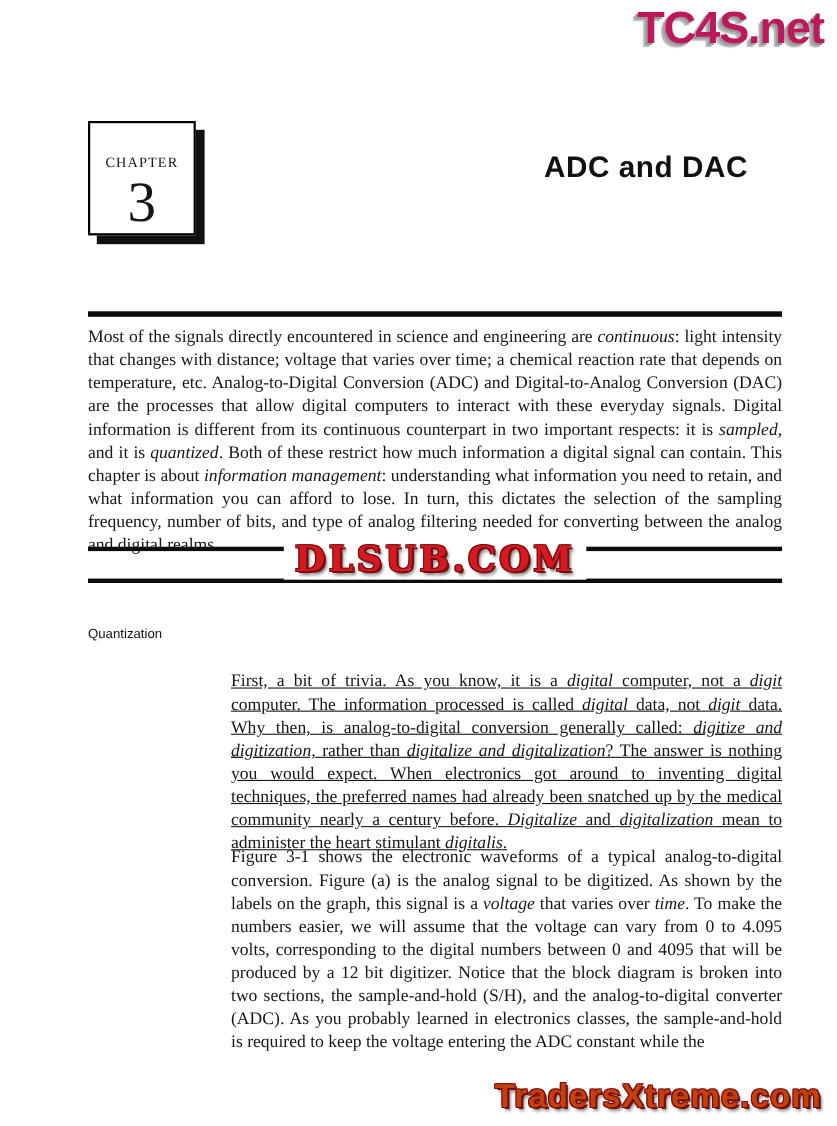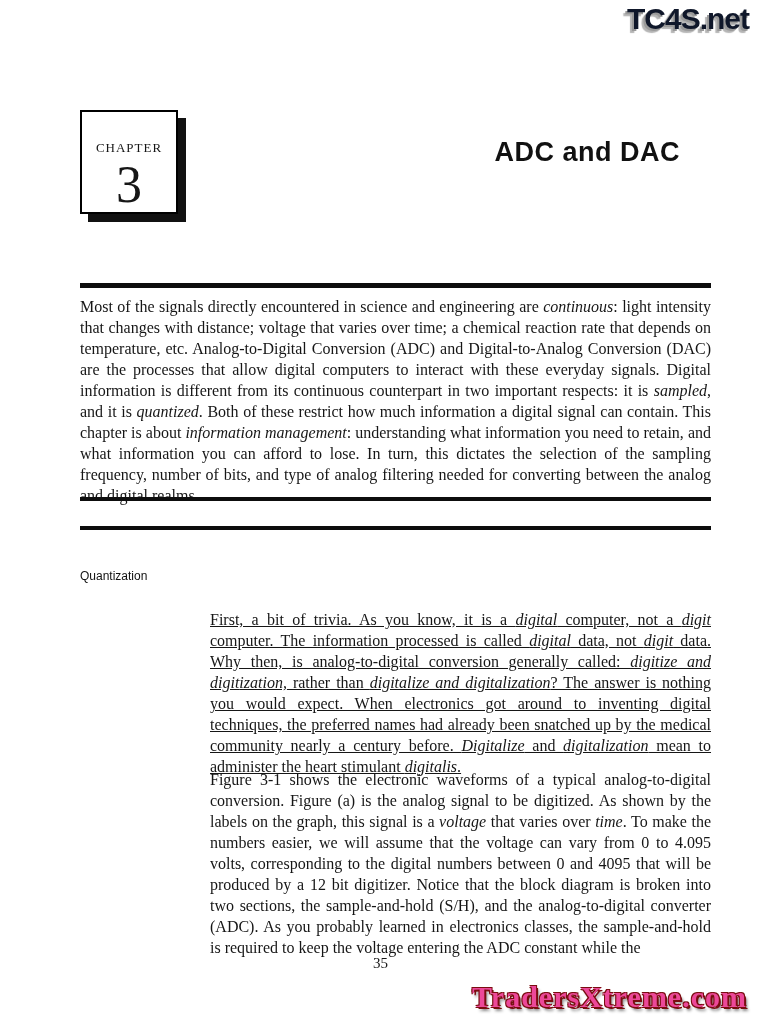--- a/index.html
+++ b/index.html
@@ -14,23 +14,23 @@
   }
   
   .wm{
     position:absolute;
     font-weight:bold;
     white-space:nowrap;
   }
   .wm-top{
     top:2px;right:12px;
     font-family:"Liberation Sans", sans-serif;
-    font-size:30px;
+    font-size:41px;
     letter-spacing:-1px;
-    color:#0f172a;
+    color:#be185d;
     text-shadow:-2px 2px 0 #9a9a9a,-4px 4px 1px #b5b5b5;
   }
   .wm-mid{
     top:489px;left:80px;width:631px;
     text-align:center;
   }
   .wm-mid .inner{
     display:inline-block;
     background:#ffffff;
     padding:0 10px;
@@ -39,24 +39,24 @@
     font-size:32px;
     letter-spacing:3px;
     color:#d41920;
     text-shadow:
       -1px -1px 0 #7a0d10, 1px -1px 0 #7a0d10,
       -1px 1px 0 #7a0d10, 2px 2px 0 #7a0d10,
       3px 4px 3px #777;
   }
   .wm-bottom{
     top:980px;right:14px;
-    font-family:Liberation Serif, serif;
+    font-family:Liberation Sans, sans-serif;
     font-size:30px;
     letter-spacing:1px;
-    color:#ec4899;
+    color:#c2410c;
     text-shadow:
       -1px -1px 0 #7a0d10, 1px -1px 0 #7a0d10,
       -1px 1px 0 #7a0d10, 2px 2px 0 #7a0d10,
       3px 4px 3px #8a8a8a;
   }
   
   .chapter-box{
     position:absolute;
     left:80px;top:110px;
     width:94px;height:100px;
@@ -136,24 +136,26 @@
 
   <div class="page-title">ADC and DAC</div>
 
   <div class="rule rule-1"></div>
 
   <div class="para intro"><span>Most of the signals directly encountered in science and engineering are </span><span class="seg-i">continuous</span><span>:  light intensity that changes with distance; voltage that varies over time; a chemical reaction rate that depends on temperature, etc.  Analog-to-Digital Conversion (ADC) and Digital-to-Analog Conversion (DAC) are the processes that allow digital computers to interact with these everyday signals. Digital information is different from its continuous counterpart in two important respects: it is </span><span class="seg-i">sampled</span><span>, and it is </span><span class="seg-i">quantized</span><span>.  Both of these restrict how much information a digital signal can contain.  This chapter is about </span><span class="seg-i">information management</span><span>: understanding what information you need to retain, and what information you can afford to lose.   In turn, this dictates the selection of the sampling frequency, number of bits, and type of analog filtering needed for converting between the analog and digital realms.</span></div>
 
   <div class="rule rule-2"></div>
   <div class="rule rule-3"></div>
 
+  <div class="wm wm-mid">
+    <span class="inner">DLSUB.COM</span>
+  </div>
 
   <div class="section-heading">Quantization</div>
 
   <div class="para para-1"><span>First, a bit of trivia.  As you know, it is a </span><span class="seg-i">digital</span><span> computer, not a </span><span class="seg-i">digit</span><span> computer.  The information processed is called </span><span class="seg-i">digital</span><span> data, not </span><span class="seg-i">digit</span><span> data.  Why then, is analog-to-digital conversion generally called: </span><span class="seg-iu">digit</span><span class="seg-i">ize and </span><span class="seg-iu">digit</span><span class="seg-i">ization,</span><span> rather than </span><span class="seg-iu">digital</span><span class="seg-i">ize and </span><span class="seg-iu">digital</span><span class="seg-i">ization</span><span>?  The answer is nothing you would expect.  When electronics got around to inventing digital techniques, the preferred names had already been snatched up by the medical community nearly a century before.  </span><span class="seg-i">Digitalize</span><span> and </span><span class="seg-i">digitalization</span><span> mean to administer the heart stimulant </span><span class="seg-i">digitalis</span><span>.</span></div>
 
   <div class="para para-2"><span>Figure 3-1 shows the electronic waveforms of a typical analog-to-digital conversion.  Figure (a) is the analog signal to be digitized.  As shown by the labels on the graph, this signal is a </span><span class="seg-i">voltage</span><span> that varies over </span><span class="seg-i">time</span><span>.  To make the numbers easier, we will assume that the voltage can vary from 0 to 4.095 volts, corresponding to the digital numbers between 0 and 4095 that will be produced by a 12 bit digitizer.  Notice that the block diagram is broken into two sections, the sample-and-hold (S/H), and the analog-to-digital converter (ADC).  As you probably learned in electronics classes, the sample-and-hold is required to keep the voltage entering the ADC constant while the</span></div>
 
-  <div class="page-number">35</div>
 
   <div class="wm wm-bottom">TradersXtreme.com</div>
 
 </div>
 
 </body></html>

